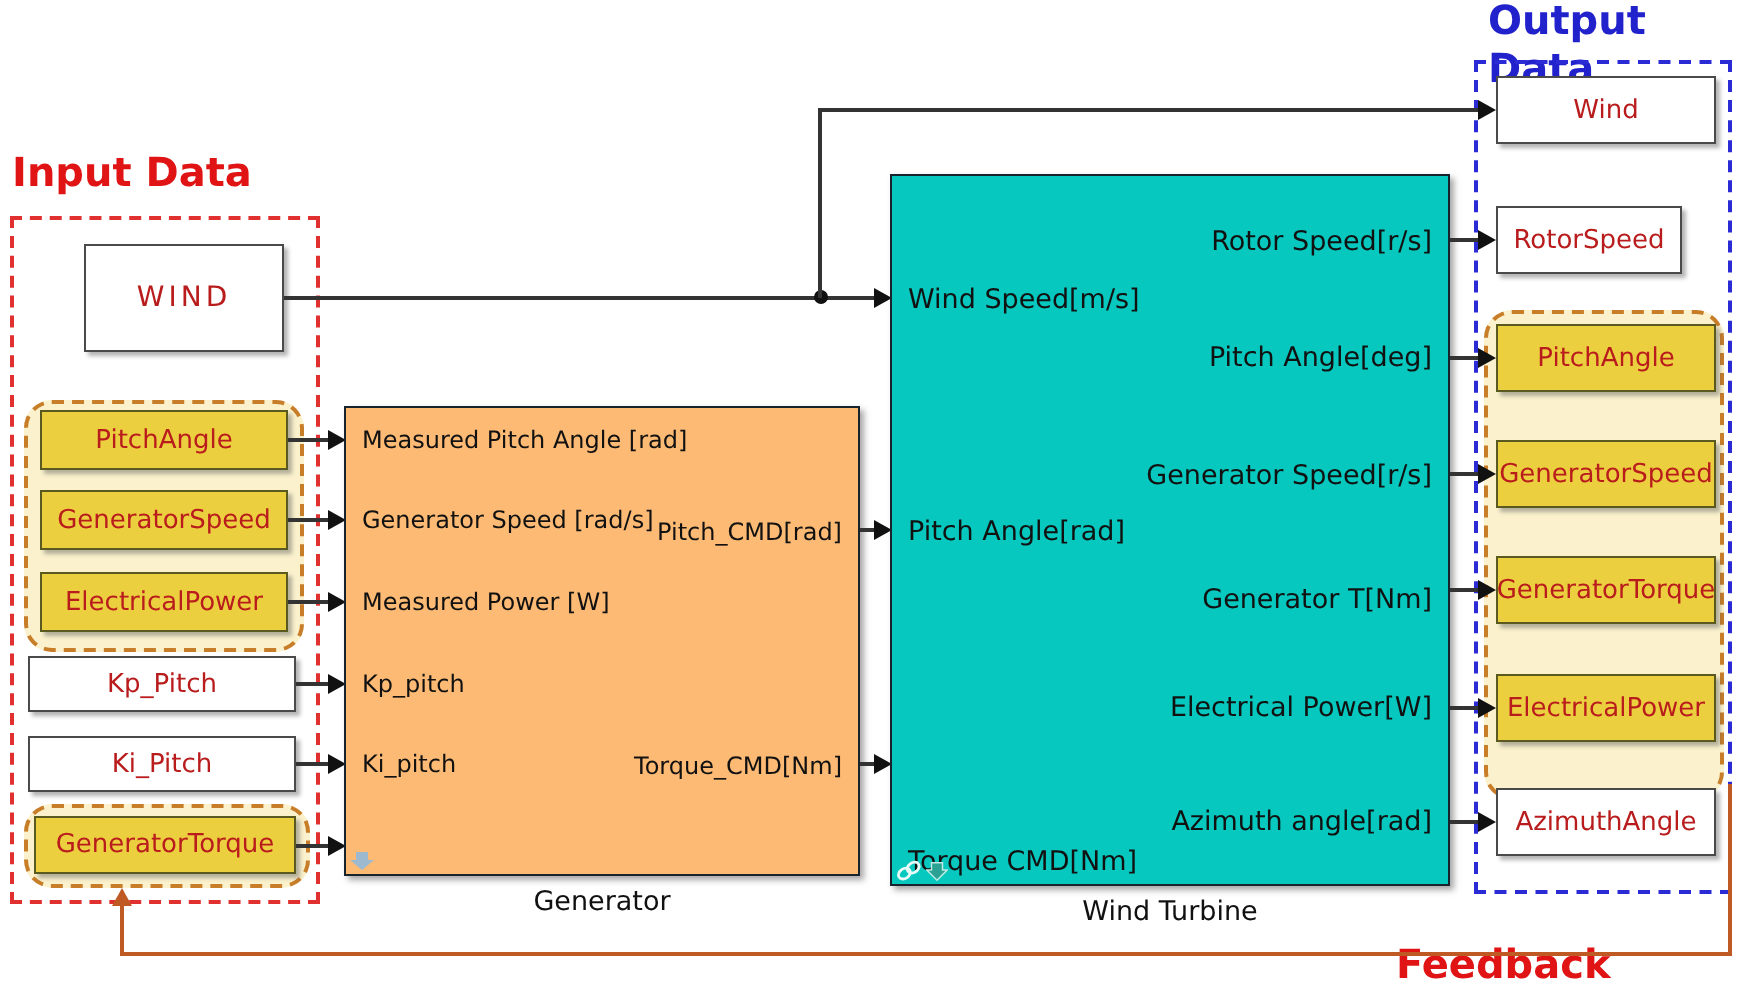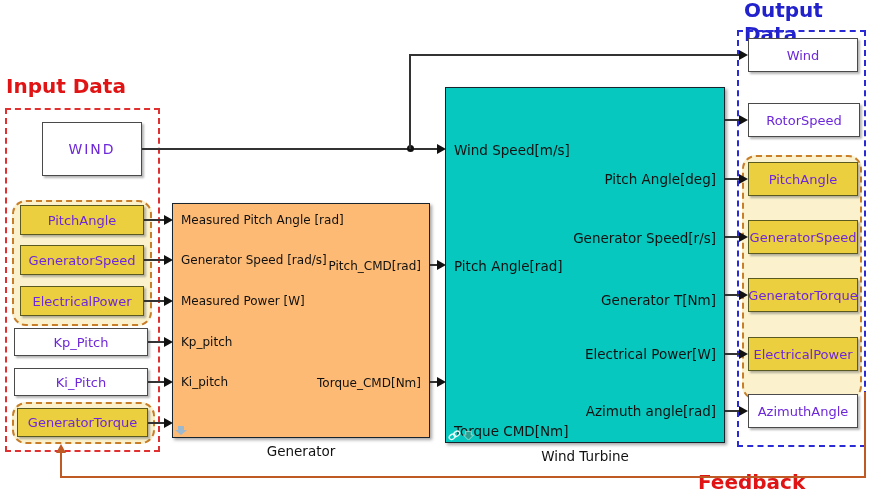--- a/index.html
+++ b/index.html
@@ -6,21 +6,21 @@
   #canvas{position:relative;width:870px;height:497px;background:#ffffff;overflow:hidden;
           font-family:"DejaVu Sans","Liberation Sans",sans-serif;color:#111;}
   .title{position:absolute;font-weight:bold;font-size:20px;letter-spacing:0px;}
   .t-red{color:#e01414;}
   .t-blue{color:#2222cc;}
   .dashbox{position:absolute;box-sizing:border-box;}
   .inbox{border:2px dashed #e03030;}
   .outbox{border:2px dashed #2b2bd5;}
   .ygroup{position:absolute;box-sizing:border-box;background:#fbf2cd;border:2px dashed #c87d28;border-radius:14px;}
   .blk{position:absolute;box-sizing:border-box;display:flex;align-items:center;justify-content:center;
-       font-size:13px;color:#6d28d9;text-align:center;box-shadow:2px 2px 2px rgba(90,90,90,0.45);}
+       font-size:13px;color:#b91c1c;text-align:center;box-shadow:2px 2px 2px rgba(90,90,90,0.45);}
   .white{background:#ffffff;border:1.6px solid #4a4a4a;}
   .yellow{background:#eccf3e;border:1.6px solid #5a5a20;}
   .bigblk{position:absolute;box-sizing:border-box;box-shadow:2px 2px 3px rgba(80,80,80,0.5);border:1.6px solid #17242e;}
   .ctrl{background:#fdba74;}
   .turb{background:#07c8be;}
   .portL{position:absolute;left:8px;font-size:12px;line-height:16px;white-space:nowrap;}
   .portR{position:absolute;right:8px;font-size:12px;line-height:16px;white-space:nowrap;text-align:right;}
   .turbtxt{font-size:13.5px;}
   .blkname{position:absolute;font-size:13.5px;color:#111;text-align:center;white-space:nowrap;}
   .wire{position:absolute;background:#333;}
@@ -96,20 +96,21 @@
 
   <div class="wire" style="left:430px;top:264px;width:8px;height:1.8px;"></div>
   <div class="arr-r" style="left:437px;top:260px;"></div>
   <div class="wire" style="left:430px;top:381px;width:8px;height:1.8px;"></div>
   <div class="arr-r" style="left:437px;top:377px;"></div>
 
   <div class="bigblk turb" style="left:445px;top:87px;width:280px;height:356px;">
     <span class="portL turbtxt" style="top:54px;">Wind Speed[m/s]</span>
     <span class="portL turbtxt" style="top:170px;">Pitch Angle[rad]</span>
     <span class="portL turbtxt" style="top:287px;margin-top:48px;">Torque CMD[Nm]</span>
+    <span class="portR turbtxt" style="top:25px;">Rotor Speed[r/s]</span>
     <span class="portR turbtxt" style="top:83px;">Pitch Angle[deg]</span>
     <span class="portR turbtxt" style="top:142px;">Generator Speed[r/s]</span>
     <span class="portR turbtxt" style="top:204px;">Generator T[Nm]</span>
     <span class="portR turbtxt" style="top:258px;">Electrical Power[W]</span>
     <span class="portR turbtxt" style="top:315px;">Azimuth angle[rad]</span>
     <span class="badge" style="left:2px;bottom:1px;">
       <svg width="14" height="11" viewBox="0 0 14 11">
         <ellipse cx="4.2" cy="6.8" rx="3.2" ry="2.4" fill="none" stroke="#e8fbf8" stroke-width="1.4" transform="rotate(-35 4.2 6.8)"></ellipse>
         <ellipse cx="8.6" cy="3.8" rx="3.2" ry="2.4" fill="none" stroke="#e8fbf8" stroke-width="1.4" transform="rotate(-35 8.6 3.8)"></ellipse>
       </svg>
@@ -129,20 +130,20 @@
   <div class="wire" style="left:725px;top:236px;width:14px;height:1.8px;"></div>
   <div class="arr-r" style="left:739px;top:232px;"></div>
   <div class="wire" style="left:725px;top:294px;width:14px;height:1.8px;"></div>
   <div class="arr-r" style="left:739px;top:290px;"></div>
   <div class="wire" style="left:725px;top:353px;width:14px;height:1.8px;"></div>
   <div class="arr-r" style="left:739px;top:349px;"></div>
   <div class="wire" style="left:725px;top:410px;width:14px;height:1.8px;"></div>
   <div class="arr-r" style="left:739px;top:406px;"></div>
 
   <div class="blk white" style="left:748px;top:38px;width:110px;height:34px;">Wind</div>
-  <div class="blk white" style="left:748px;top:103px;width:112px;height:34px;">RotorSpeed</div>
+  <div class="blk white" style="left:748px;top:103px;width:93px;height:34px;">RotorSpeed</div>
   <div class="blk yellow" style="left:748px;top:162px;width:110px;height:34px;">PitchAngle</div>
   <div class="blk yellow" style="left:748px;top:220px;width:110px;height:34px;">GeneratorSpeed</div>
   <div class="blk yellow" style="left:748px;top:278px;width:110px;height:34px;">GeneratorTorque</div>
   <div class="blk yellow" style="left:748px;top:337px;width:110px;height:34px;">ElectricalPower</div>
   <div class="blk white" style="left:748px;top:394px;width:110px;height:34px;">AzimuthAngle</div>
 
 </div>
 
 </body></html>

